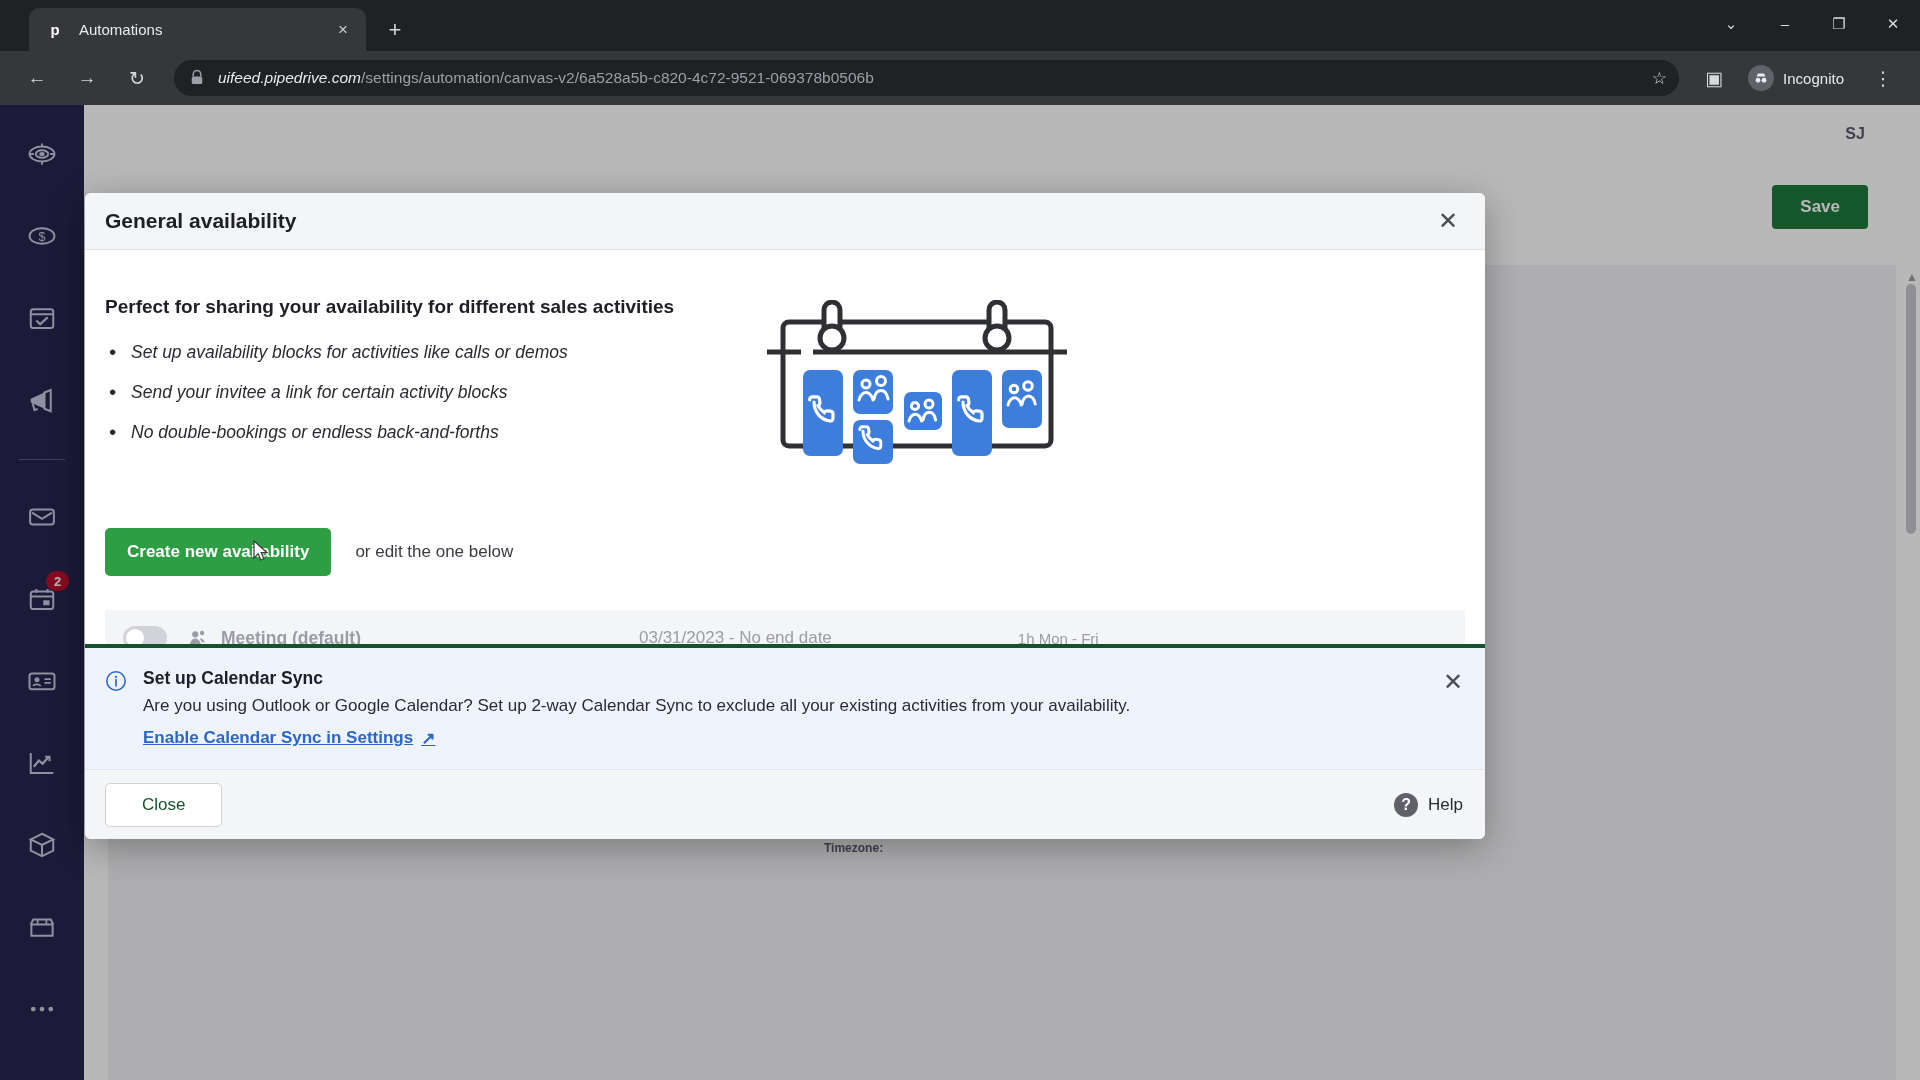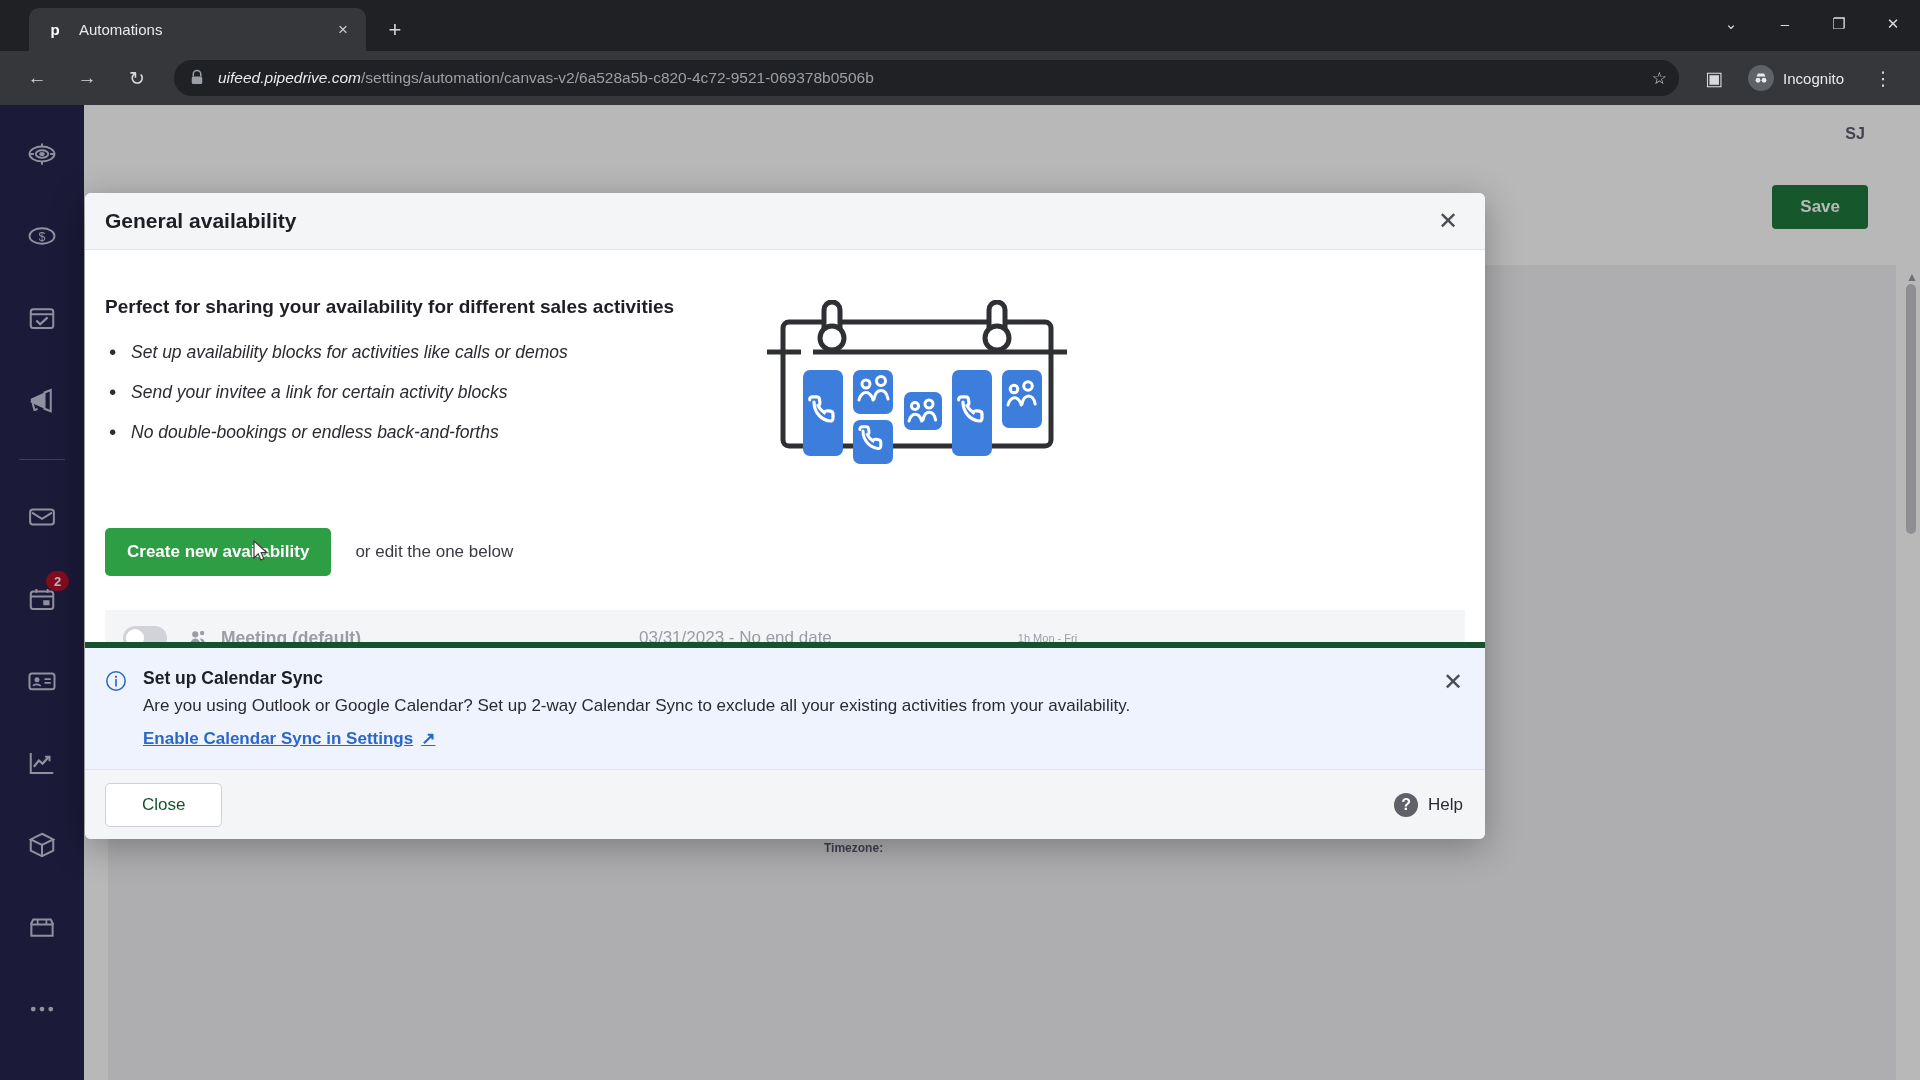--- a/index.html
+++ b/index.html
@@ -198,32 +198,32 @@
     width: 44px; height: 24px; border-radius: 12px;
     background: #d2d3d8; position: relative; flex: 0 0 auto;
   }
   .toggle .knob {
     position: absolute; left: 3px; top: 3px;
     width: 18px; height: 18px; border-radius: 50%; background: #ffffff;
   }
   .avail-people { margin-left: 20px; color: #9b9ca4; flex: 0 0 auto; display: flex; }
   .avail-name { margin-left: 12px; font-size: 17.5px; font-weight: bold; color: #9b9ca4; flex: 0 0 auto; }
   .avail-dates { font-size: 17px; color: #9b9ca4; margin-left: 278px; flex: 0 0 auto; }
-  .avail-dur { font-size: 11px; color: #9b9ca4; margin-left: 186px; flex: 0 0 auto; }
+  .avail-dur { font-size: 15px; color: #9b9ca4; margin-left: 186px; flex: 0 0 auto; }
 
   .info-bar {
-    background: #eef3fd; border-top: 6px solid #14532d;
+    background: #eef3fd; border-top: 4px solid #14532d;
     padding: 20px 22px 20px 20px; display: flex; align-items: flex-start;
     flex: 0 0 auto; position: relative;
   }
   .info-icon { flex: 0 0 auto; margin-top: 2px; margin-right: 16px; }
   .info-main { flex: 1 1 auto; }
   .info-title { font-size: 17.5px; font-weight: bold; color: #1e1f24; margin-bottom: 7px; }
   .info-desc { font-size: 17px; color: #2a2b30; margin-bottom: 12px; }
-  .info-link { font-size: 17px; font-weight: bold; color: #2b67c8; display: inline-flex; align-items: center; }
+  .info-link { font-size: 17px; font-weight: bold; color: #2b67c8; display: inline-flex; }
   .info-link .arrow { margin-left: 8px; font-size: 17px; }
   .info-x { font-size: 24px; color: #4b4c54; font-weight: 300; margin-left: 16px; }
 
   .modal-foot {
     height: 70px; background: #f4f5f7; border-top: 1px solid #e3e4e8;
     display: flex; align-items: center; padding: 0 22px 0 20px;
     flex: 0 0 auto;
   }
   .close-btn {
     background: #ffffff; border: 1px solid #cfd0d6; border-radius: 5px;

